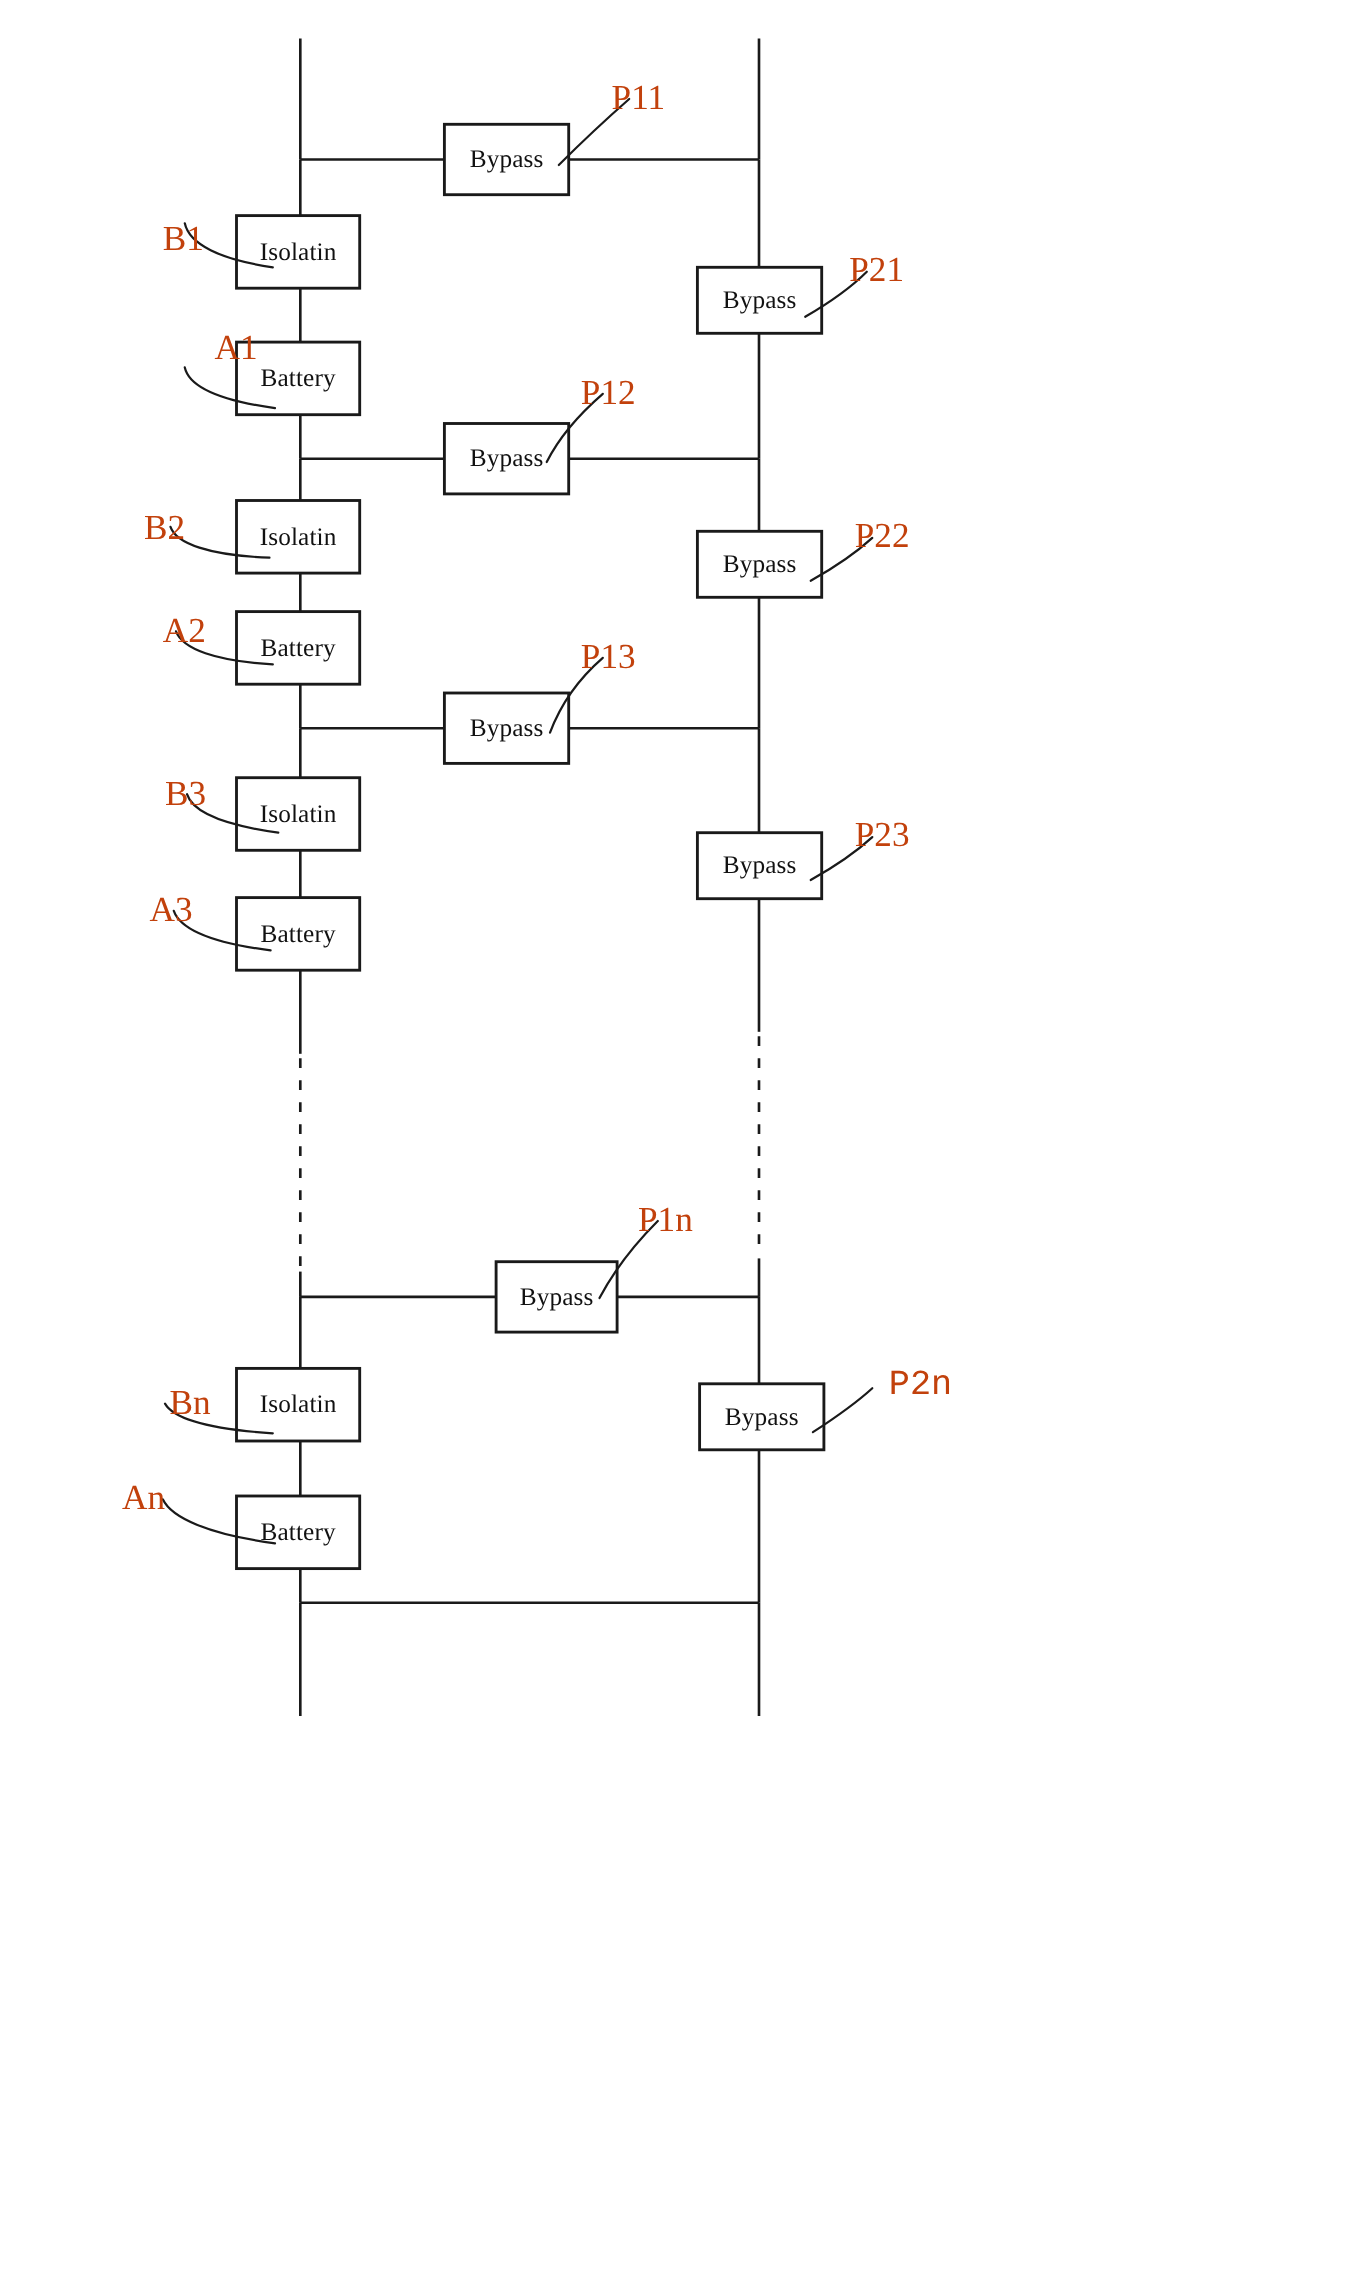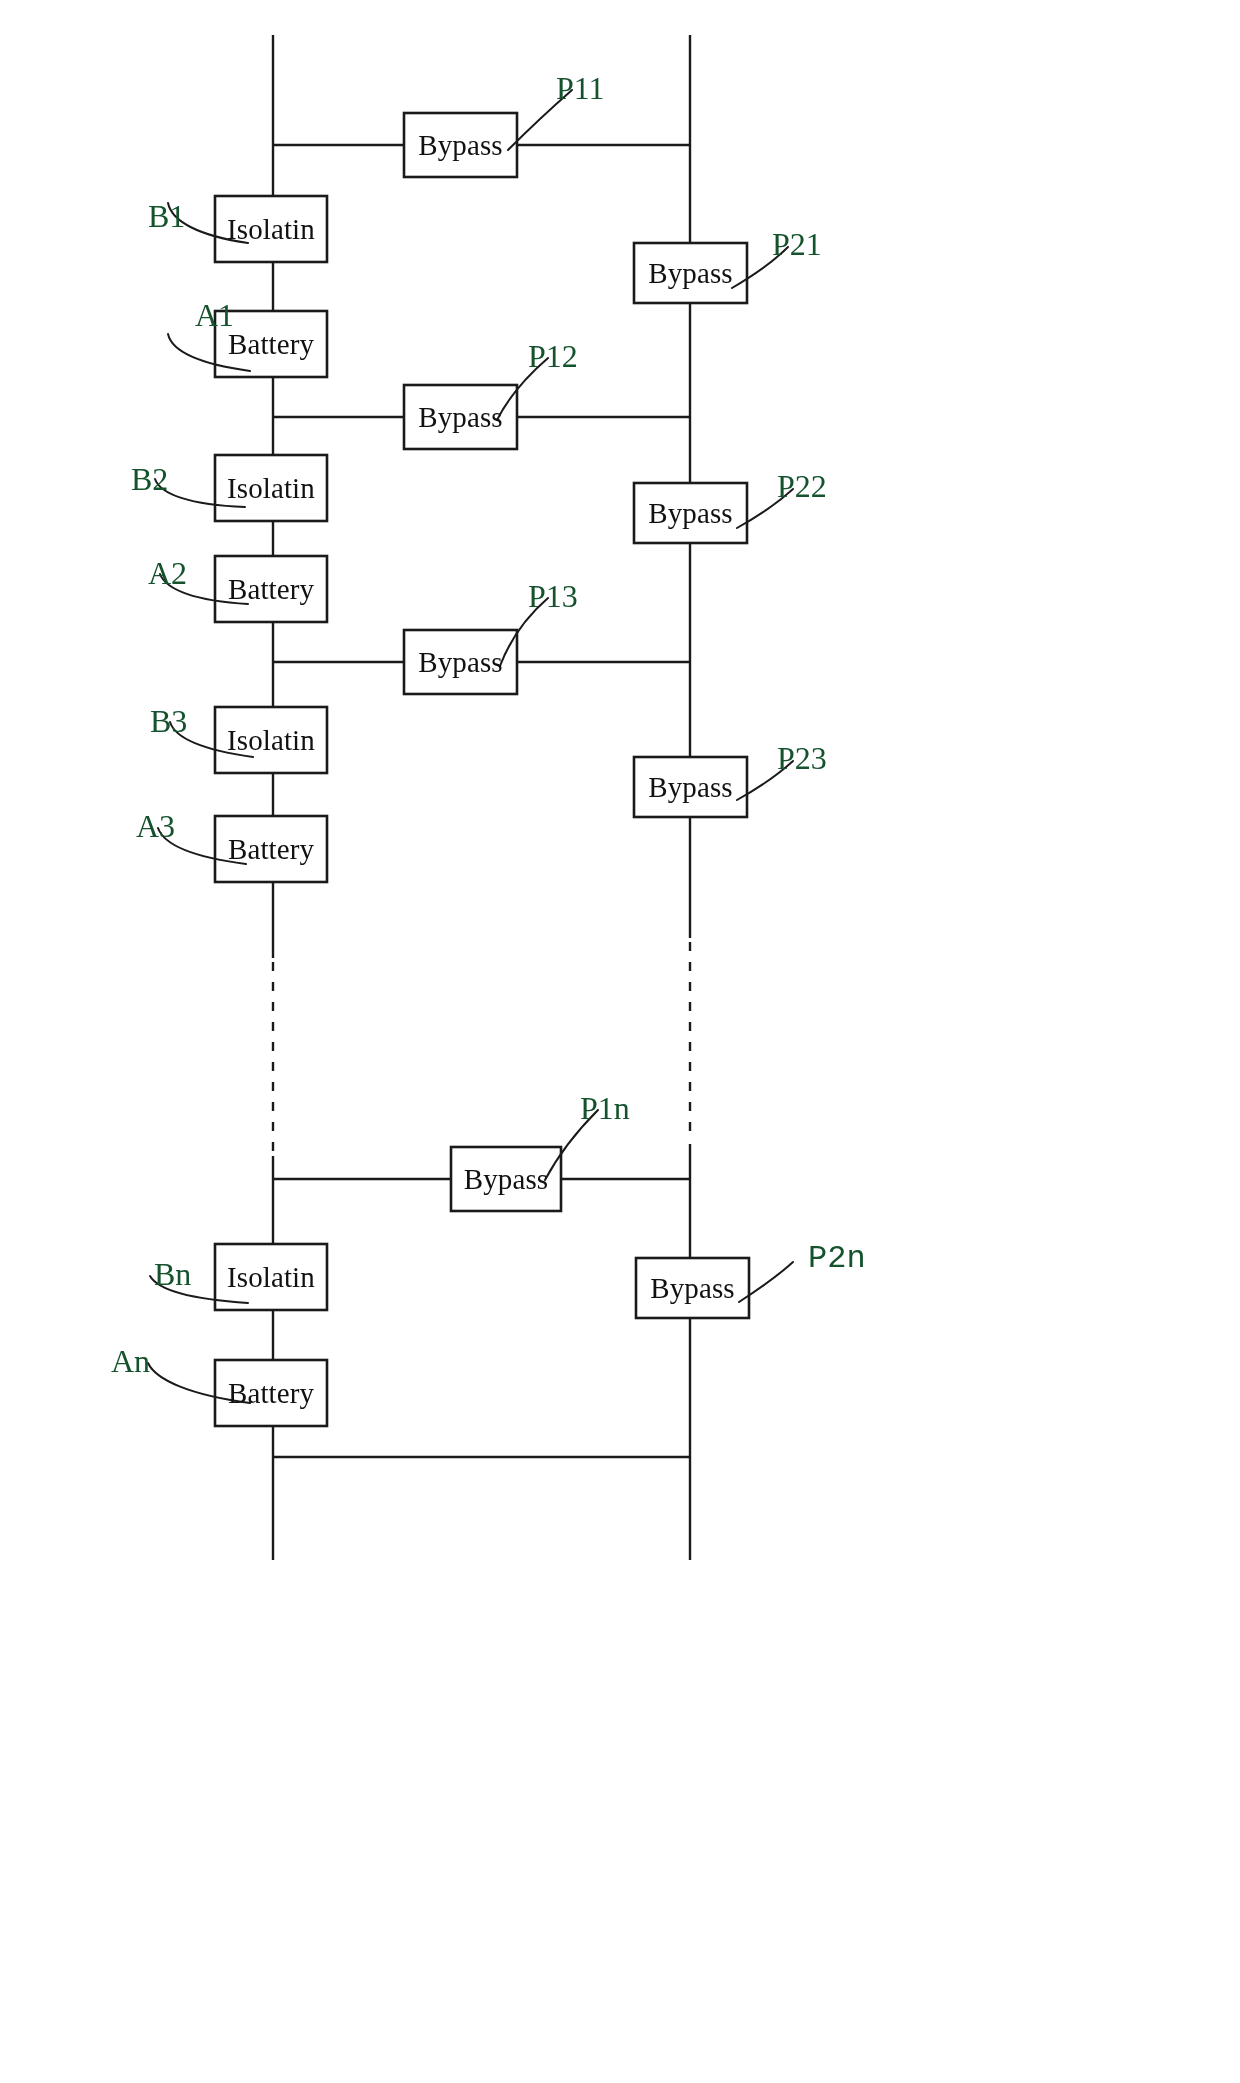--- a/index.html
+++ b/index.html
@@ -26,30 +26,30 @@
   .wire-dash { stroke: #1a1a1a; stroke-width: 2.4; fill: none; stroke-dasharray: 9 11; }
   .boxrect { stroke: #1a1a1a; stroke-width: 2.6; fill: #ffffff; }
   .leader { stroke: #1a1a1a; stroke-width: 2.0; fill: none; stroke-linecap: round; }
 
   
   .box-label {
     position: absolute;
     display: flex;
     align-items: center;
     justify-content: center;
-    font-size: 29px;
+    font-size: 23px;
     color: #111111;
     letter-spacing: 0.1px;
     white-space: nowrap;
     pointer-events: none;
   }
   .ref-label {
     position: absolute;
     font-size: 32px;
-    color: #14532d;
+    color: #c2410c;
     white-space: nowrap;
     line-height: 1;
   }
 </style>
 </head>
 <body>
 
 <div id="page">
 
   <svg id="diagram-svg" viewBox="0 0 1240 2083" xmlns="http://www.w3.org/2000/svg">

